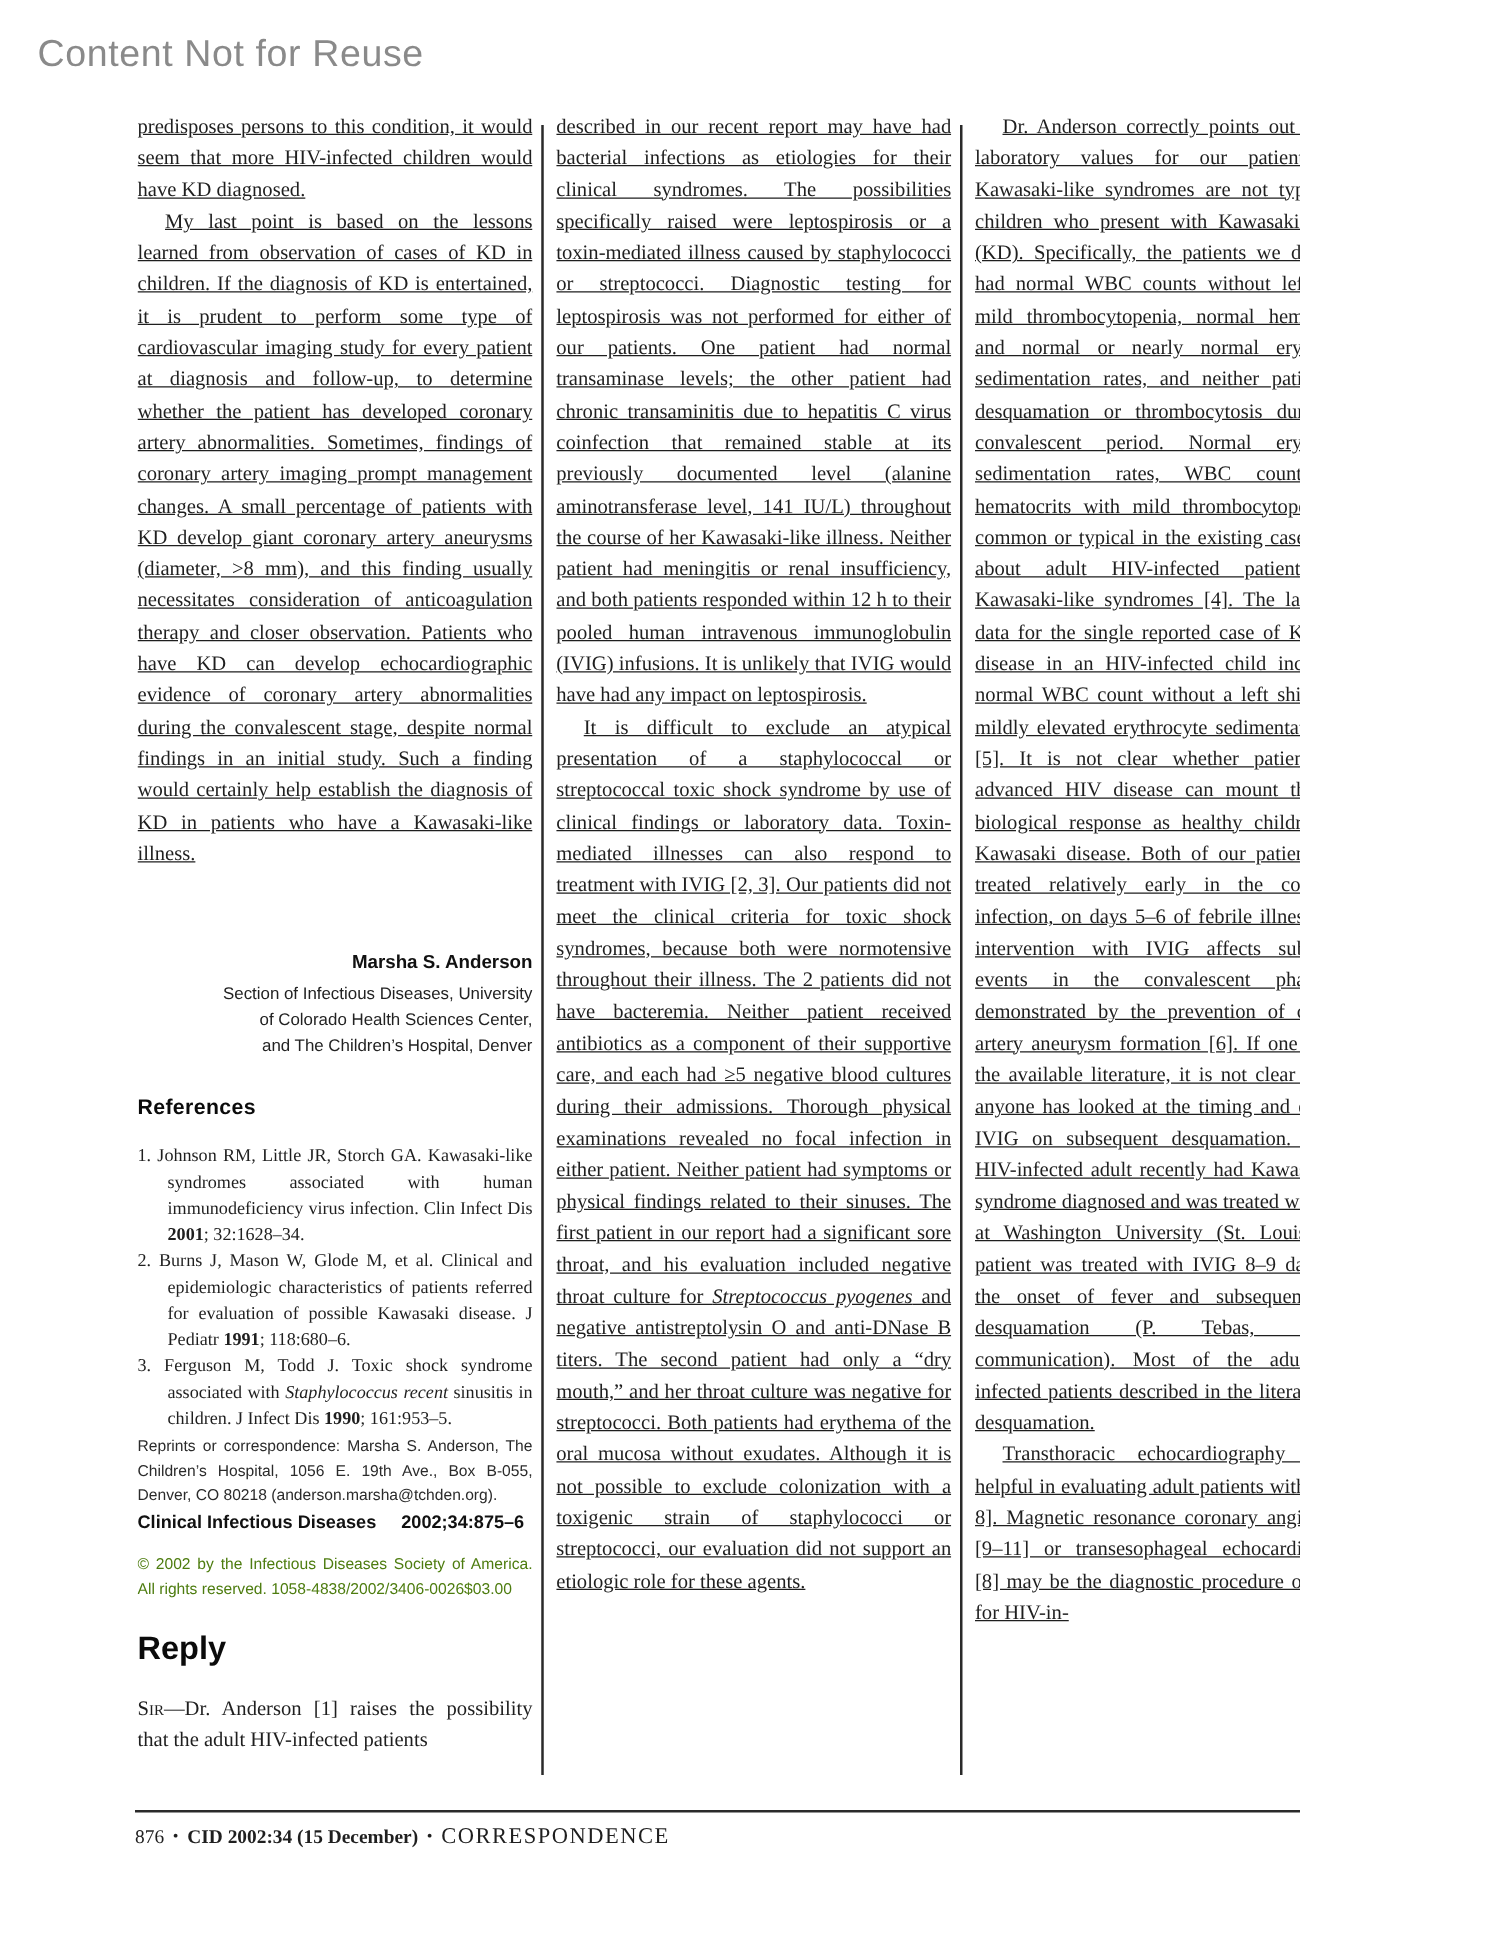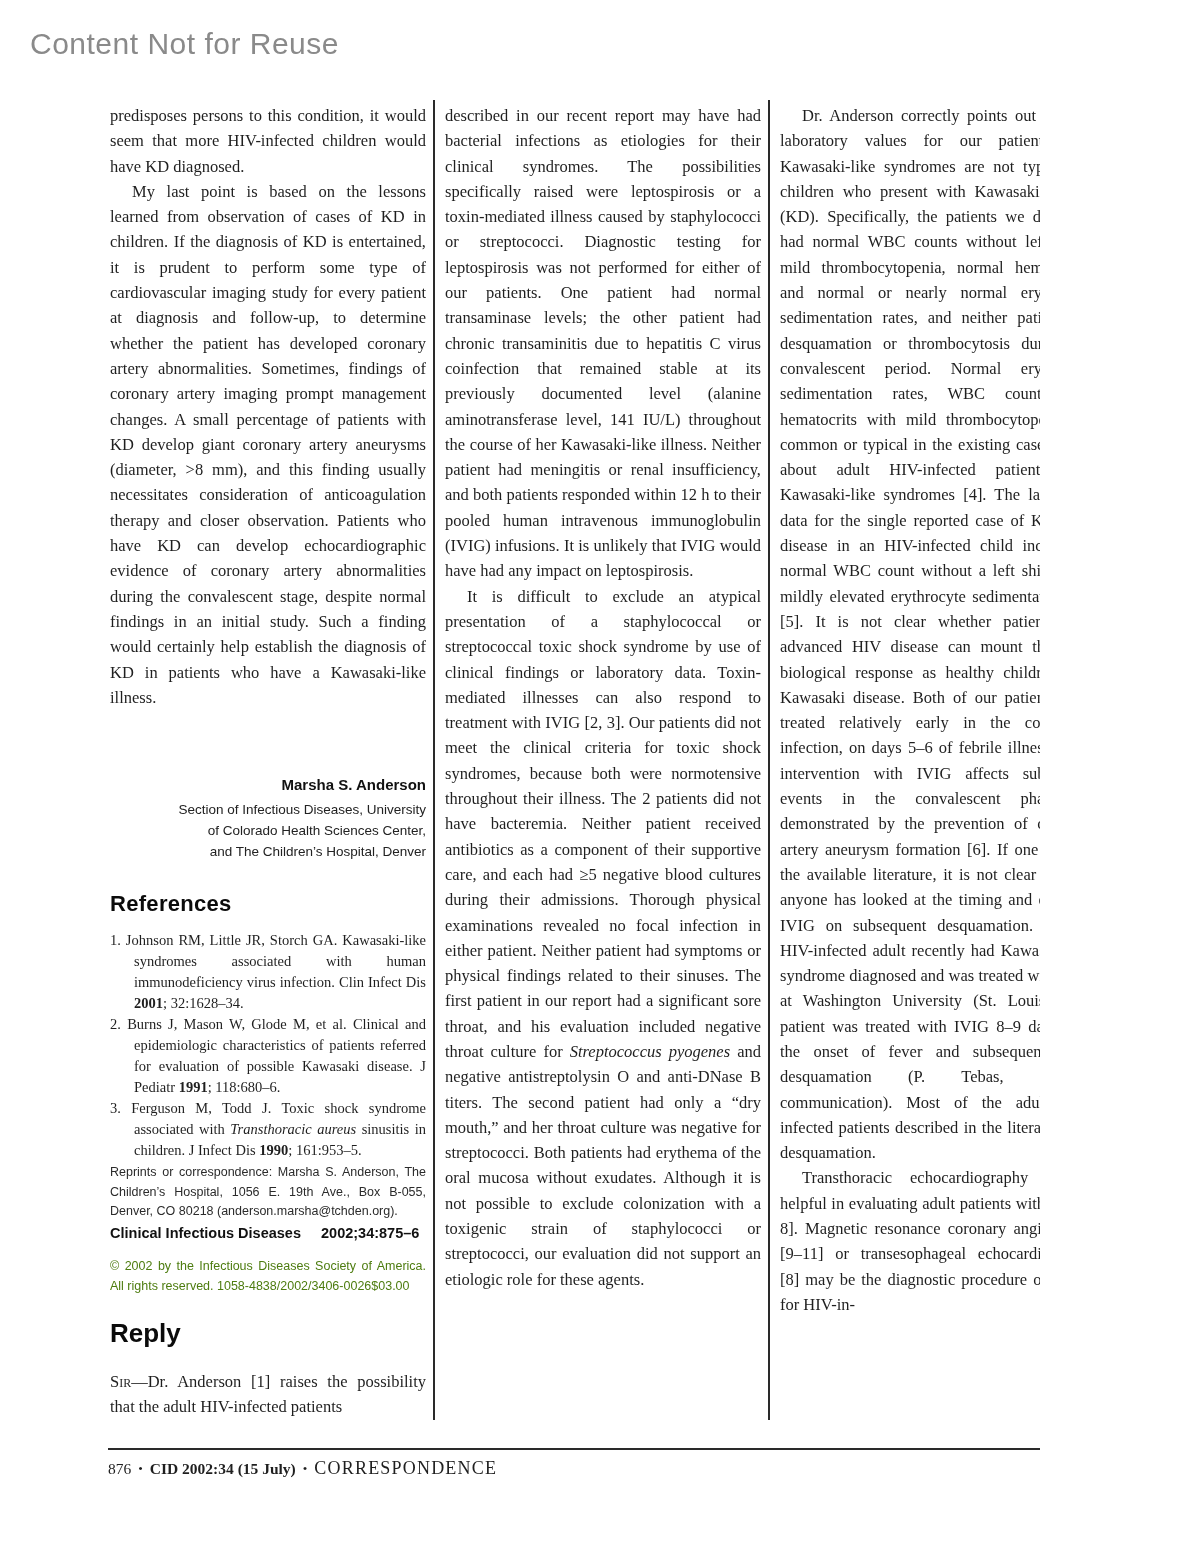--- a/index.html
+++ b/index.html
@@ -16,24 +16,25 @@
     position: absolute;
     left: 30px;
     top: 27px;
     font-family: "Liberation Sans", sans-serif;
     font-size: 30px;
     letter-spacing: 0.5px;
     color: #8a8a8a;
   }
   .column {
     position: absolute;
-    top: 103px;
+    top: 88px;
     width: 316px;
     height: 1332px;
     overflow: hidden;
+    text-decoration: underline;
   }
   #col1 { left: 110px; }
   #col2 { left: 445px; }
   #col3 { left: 780px; }
   .vrule {
     position: absolute;
     top: 100px;
     width: 2px;
     height: 1320px;
     background: #2a2a2a;
@@ -59,21 +60,21 @@
     font-family: "Liberation Sans", sans-serif;
   }
   .sig-name { font-weight: bold; font-size: 15px; color: #111; margin-top: 13px; }
   .aff { font-size: 13.5px; line-height: 21px; color: #222; margin-top: 6px; }
   .refs-heading {
     position: absolute;
     left: 0;
     top: 788px;
     font-family: "Liberation Sans", sans-serif;
     font-weight: bold;
-    font-size: 22px;
+    font-size: 17px;
     letter-spacing: 0.3px;
     color: #0b0b0b;
   }
   .refs {
     position: absolute;
     left: 0; right: 0;
     top: 827px;
     font-size: 14.5px;
     line-height: 21px;
     text-align: justify;
@@ -160,21 +161,21 @@
         <div>of Colorado Health Sciences Center,</div>
         <div>and The Children’s Hospital, Denver</div>
       </div>
     </div>
 
     <div class="refs-heading">References</div>
 
     <div class="refs">
       <div class="ref"><span>1.</span> <span>Johnson RM, Little JR, Storch GA. Kawasaki-like syndromes associated with human immunodeficiency virus infection. Clin Infect Dis </span><b>2001</b><span>; 32:1628–34.</span></div>
       <div class="ref"><span>2.</span> <span>Burns J, Mason W, Glode M, et al. Clinical and epidemiologic characteristics of patients referred for evaluation of possible Kawasaki disease. J Pediatr </span><b>1991</b><span>; 118:680–6.</span></div>
-      <div class="ref"><span>3.</span> <span>Ferguson M, Todd J. Toxic shock syndrome associated with </span><span class="it">Transthoracic aureus</span><span> sinusitis in children. J Infect Dis </span><b>1990</b><span>; 161:953–5.</span></div>
+      <div class="ref"><span>3.</span> <span>Ferguson M, Todd J. Toxic shock syndrome associated with </span><span class="it">Staphylococcus recent</span><span> sinusitis in children. J Infect Dis </span><b>1990</b><span>; 161:953–5.</span></div>
     </div>
 
     <div class="reprints">Reprints or correspondence: Marsha S. Anderson, The Children’s Hospital, 1056 E. 19th Ave., Box B-055, Denver, CO 80218 (anderson.marsha@tchden.org).</div>
 
     <div class="journal-block">
       <div class="journal-line">
         <span>Clinical Infectious Diseases</span><span class="journal-cite">2002;34:875–6</span>
       </div>
       <div class="copyright">© 2002 by the Infectious Diseases Society of America. All rights reserved. 1058-4838/2002/3406-0026$03.00</div>
     </div>
@@ -190,16 +191,16 @@
   </div>
 
   <div class="column" id="col3">
     <p class="bp indent">Dr. Anderson correctly points out that the laboratory values for our patients with Kawasaki-like syndromes are not typical for children who present with Kawasaki disease (KD). Specifically, the patients we described had normal WBC counts without left shifts, mild thrombocytopenia, normal hematocrits, and normal or nearly normal erythrocyte sedimentation rates, and neither patient had desquamation or thrombocytosis during the convalescent period. Normal erythrocyte sedimentation rates, WBC counts, and hematocrits with mild thrombocytopenia are common or typical in the existing case reports about adult HIV-infected patients with Kawasaki-like syndromes [4]. The laboratory data for the single reported case of Kawasaki disease in an HIV-infected child included a normal WBC count without a left shift and a mildly elevated erythrocyte sedimentation rate [5]. It is not clear whether patients with advanced HIV disease can mount the same biological response as healthy children with Kawasaki disease. Both of our patients were treated relatively early in the course of infection, on days 5–6 of febrile illness. Early intervention with IVIG affects subsequent events in the convalescent phase, as demonstrated by the prevention of coronary artery aneurysm formation [6]. If one reviews the available literature, it is not clear whether anyone has looked at the timing and effect of IVIG on subsequent desquamation. A third HIV-infected adult recently had Kawasaki-like syndrome diagnosed and was treated with IVIG at Washington University (St. Louis). That patient was treated with IVIG 8–9 days after the onset of fever and subsequently had desquamation (P. Tebas, personal communication). Most of the adult HIV-infected patients described in the literature had desquamation.</p>
     <p class="bp indent">Transthoracic echocardiography is not helpful in evaluating adult patients with KD [7, 8]. Magnetic resonance coronary angiography [9–11] or transesophageal echocardiography [8] may be the diagnostic procedure of choice for HIV-in-</p>
   </div>
 
   <div class="footer-rule"></div>
 
   <div class="footer">
-    <span>876</span><span class="bull">•</span><b>CID 2002:34 (15 July)</b><span class="bull">•</span><span class="section">CORRESPONDENCE</span>
+    <span>876</span><span class="bull">•</span><b>CID 2002:34 (15 December)</b><span class="bull">•</span><span class="section">CORRESPONDENCE</span>
   </div>
 
 </div>
 
 </body></html>

